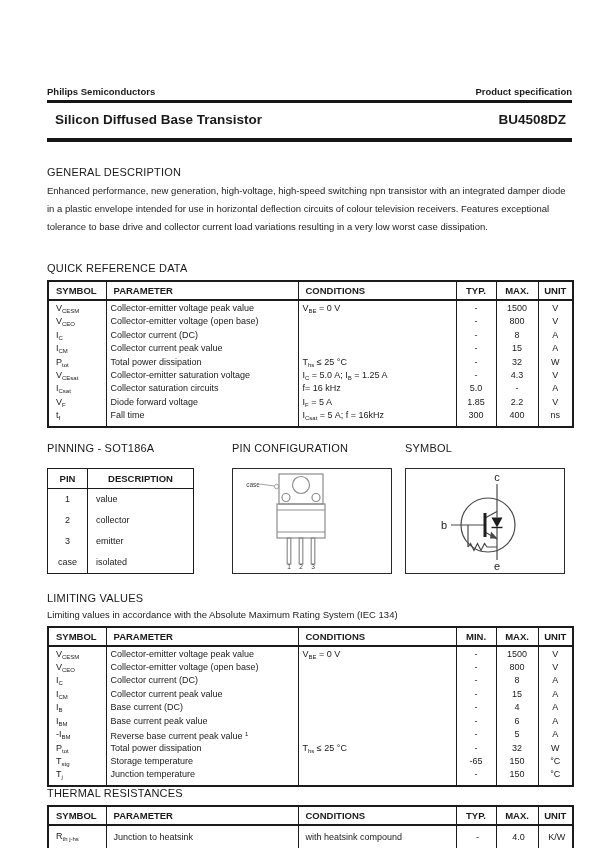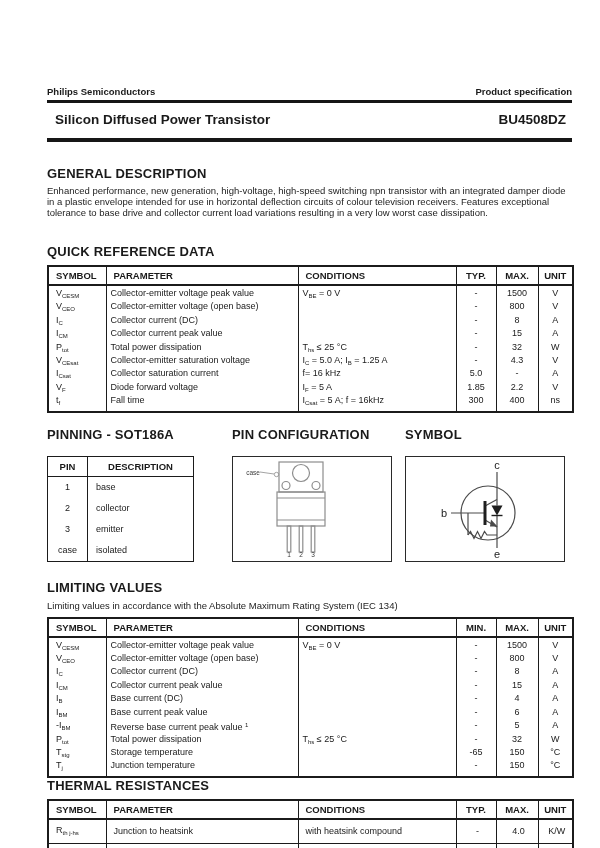--- a/index.html
+++ b/index.html
@@ -9,23 +9,23 @@
   }
   .page { padding:86px 28px 0 47px; }
 
   .doc-header { display:flex; justify-content:space-between; font-size:9.5px; font-weight:bold; }
   .rule { background:#161616; }
   .rule-3 { height:3px; margin-top:3px; }
   .rule-4 { height:4px; }
   .title-row { display:flex; justify-content:space-between; align-items:center;
                padding:9px 6px 11px 8px; font-size:13.5px; font-weight:bold; }
 
-  .section-heading { font-size:13px; font-weight:bold; letter-spacing:.2px; }
+  .section-heading { font-size:11px; font-weight:normal; letter-spacing:.2px; }
   .gd-heading { margin-top:24px; }
-  .gd-body { margin-top:4px; font-size:9.5px; line-height:11px; color:#232323; }
+  .gd-body { margin-top:4px; font-size:9.5px; line-height:18px; color:#232323; }
   .qrd-heading { margin-top:26px; }
 
   table.spec { margin-top:6px; width:100%; border-collapse:collapse; border:2px solid #1b1b1b;
                font-size:9px; table-layout:fixed; }
   table.spec th { font-size:9.5px; padding:3px 4px 3px 7px; text-align:left; white-space:nowrap; }
   table.spec th, table.spec td { border-left:1.5px solid #1b1b1b; }
   table.spec th:first-child, table.spec td:first-child { border-left:none; }
   table.spec thead tr { border-bottom:2px solid #1b1b1b; }
   table.spec th:nth-child(n+4), table.spec td:nth-child(n+4) { text-align:center; padding-left:2px; padding-right:2px; }
   table.spec.dense td { padding:0 4px; line-height:10.4px; vertical-align:top; }
@@ -64,21 +64,21 @@
 <body>
 
 <div class="page">
 
   <div class="doc-header">
     <span>Philips Semiconductors</span>
     <span>Product specification</span>
   </div>
   <div class="rule rule-3"></div>
   <div class="title-row">
-    <span>Silicon Diffused Power Transistor</span>
+    <span>Silicon Diffused Base Transistor</span>
     <span>BU4508DZ</span>
   </div>
   <div class="rule rule-4"></div>
 
   <div class="section-heading gd-heading">GENERAL DESCRIPTION</div>
   <p class="gd-body">Enhanced performance, new generation, high-voltage, high-speed switching npn transistor  with an integrated damper diode in a plastic envelope intended for use in horizontal deflection circuits of colour television receivers. Features exceptional tolerance to base drive and collector current load variations resulting in a very low worst case dissipation.</p>
 
   <div class="section-heading qrd-heading">QUICK REFERENCE DATA</div>
   <table class="spec dense">
     <colgroup>
@@ -143,21 +143,21 @@
         <tr>
           <td>V<sub>CEsat</sub></td>
           <td>Collector-emitter saturation voltage</td>
           <td>I<sub>C</sub> = 5.0 A; I<sub>B</sub> = 1.25 A</td>
           <td>-</td>
           <td>4.3</td>
           <td>V</td>
         </tr>
         <tr>
           <td>I<sub>Csat</sub></td>
-          <td>Collector saturation current</td>
+          <td>Collector saturation circuits</td>
           <td>f= 16 kHz</td>
           <td>5.0</td>
           <td>-</td>
           <td>A</td>
         </tr>
         <tr>
           <td>V<sub>F</sub></td>
           <td>Diode forward voltage</td>
           <td>I<sub>F</sub> = 5 A</td>
           <td>1.85</td>
@@ -185,21 +185,21 @@
           </colgroup>
       <thead>
             <tr>
               <th>PIN</th>
               <th>DESCRIPTION</th>
             </tr>
           </thead>
           <tbody>
             <tr>
               <td>1</td>
-              <td>base</td>
+              <td>value</td>
             </tr>
             <tr>
               <td>2</td>
               <td>collector</td>
             </tr>
             <tr>
               <td>3</td>
               <td>emitter</td>
             </tr>
             <tr>

